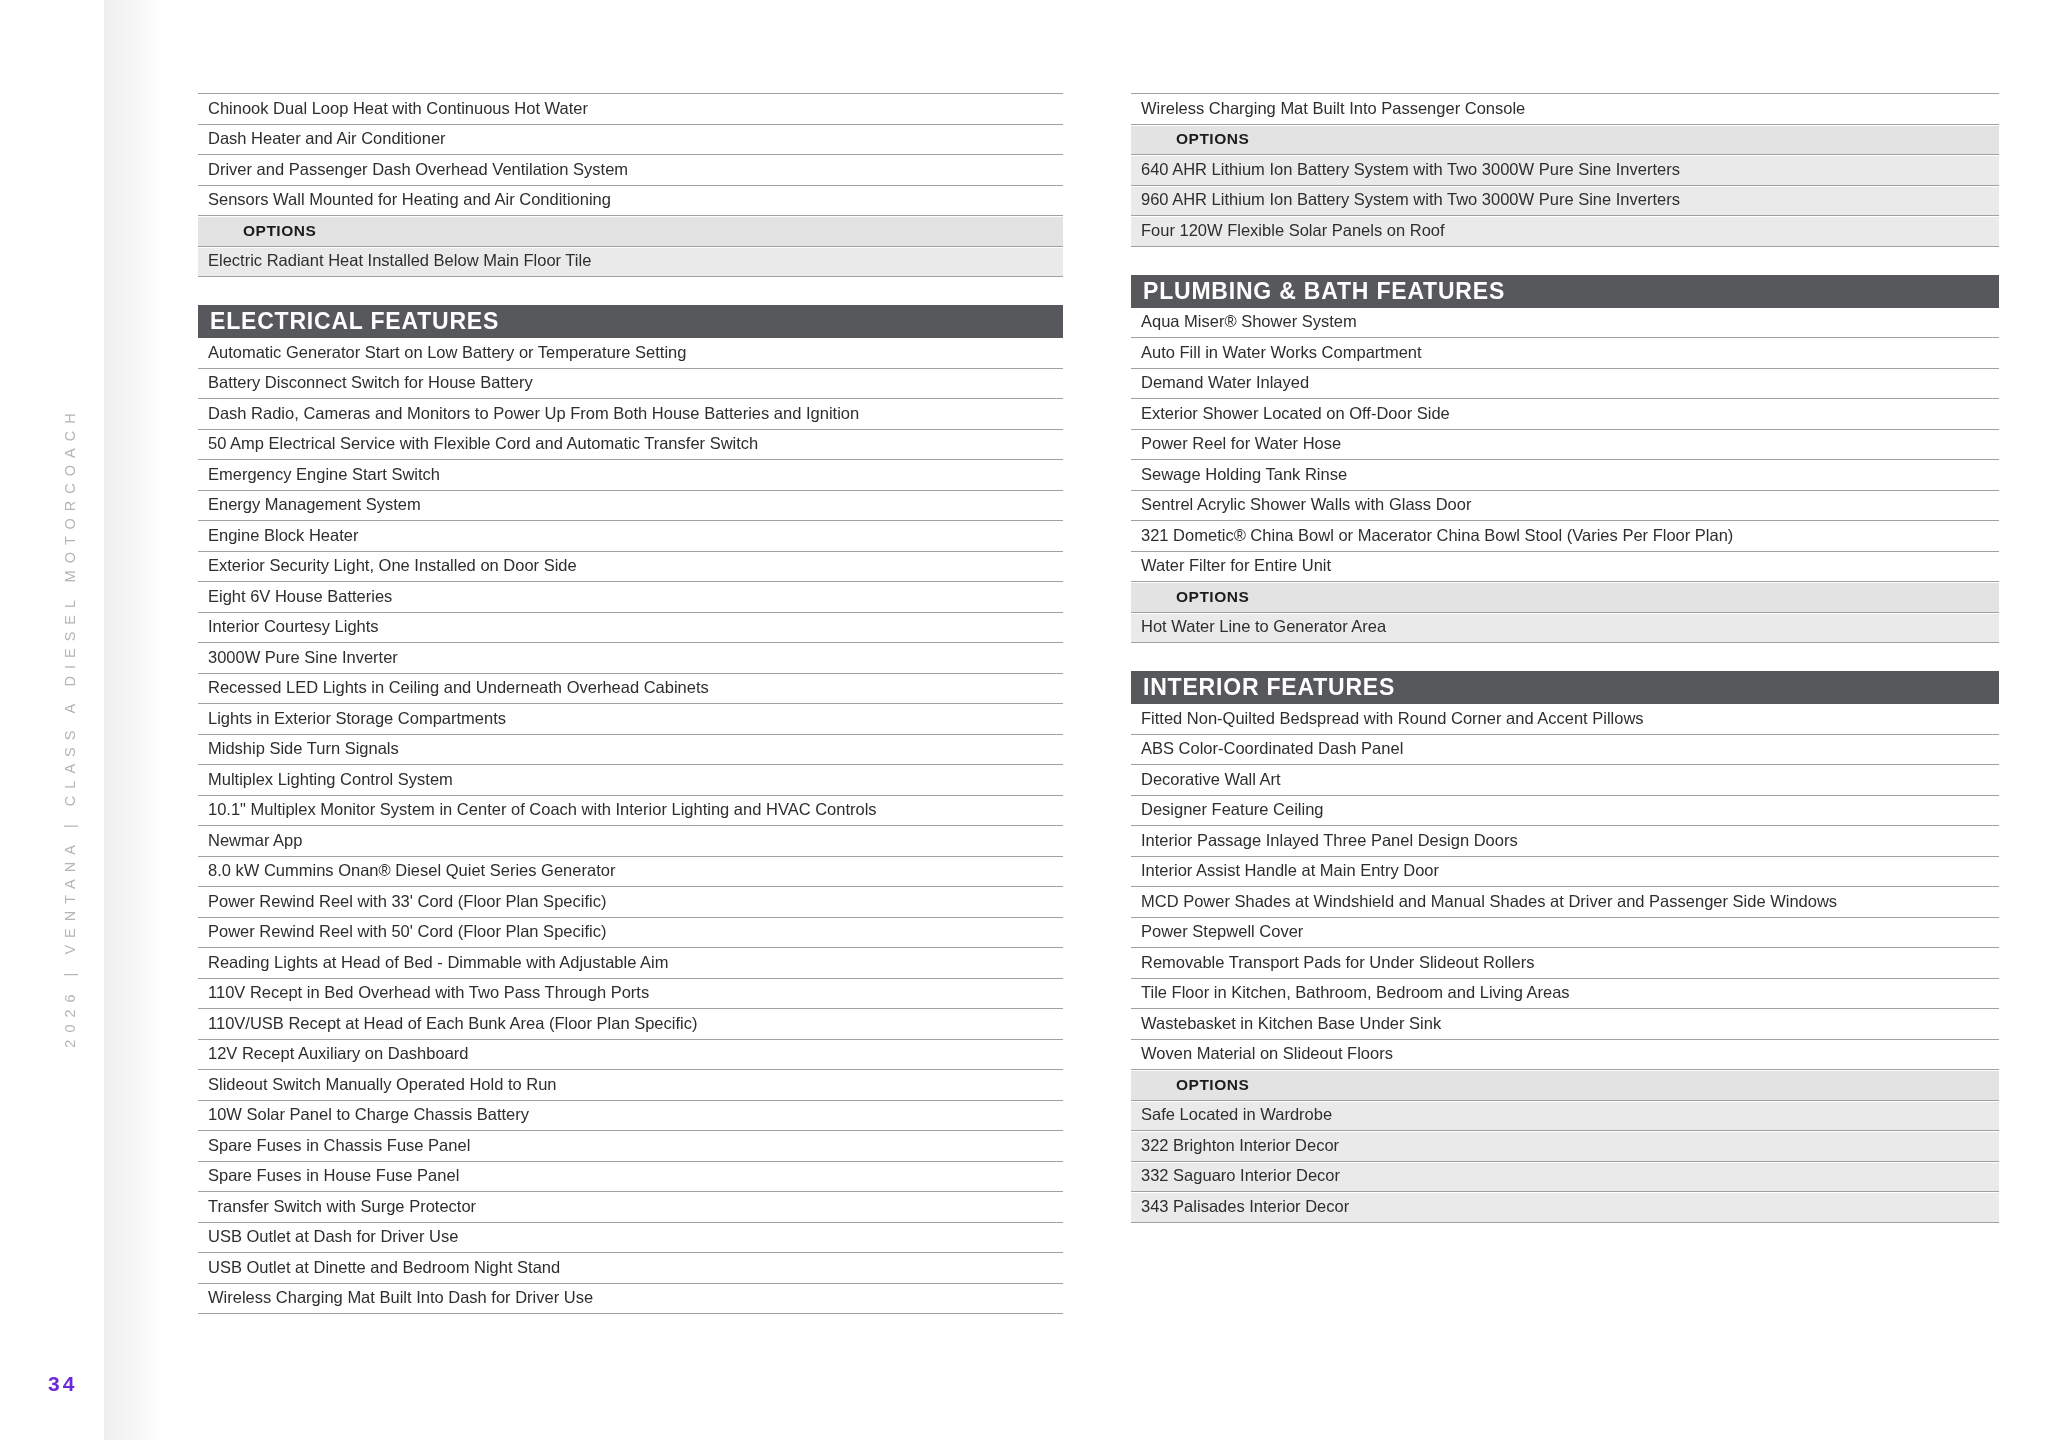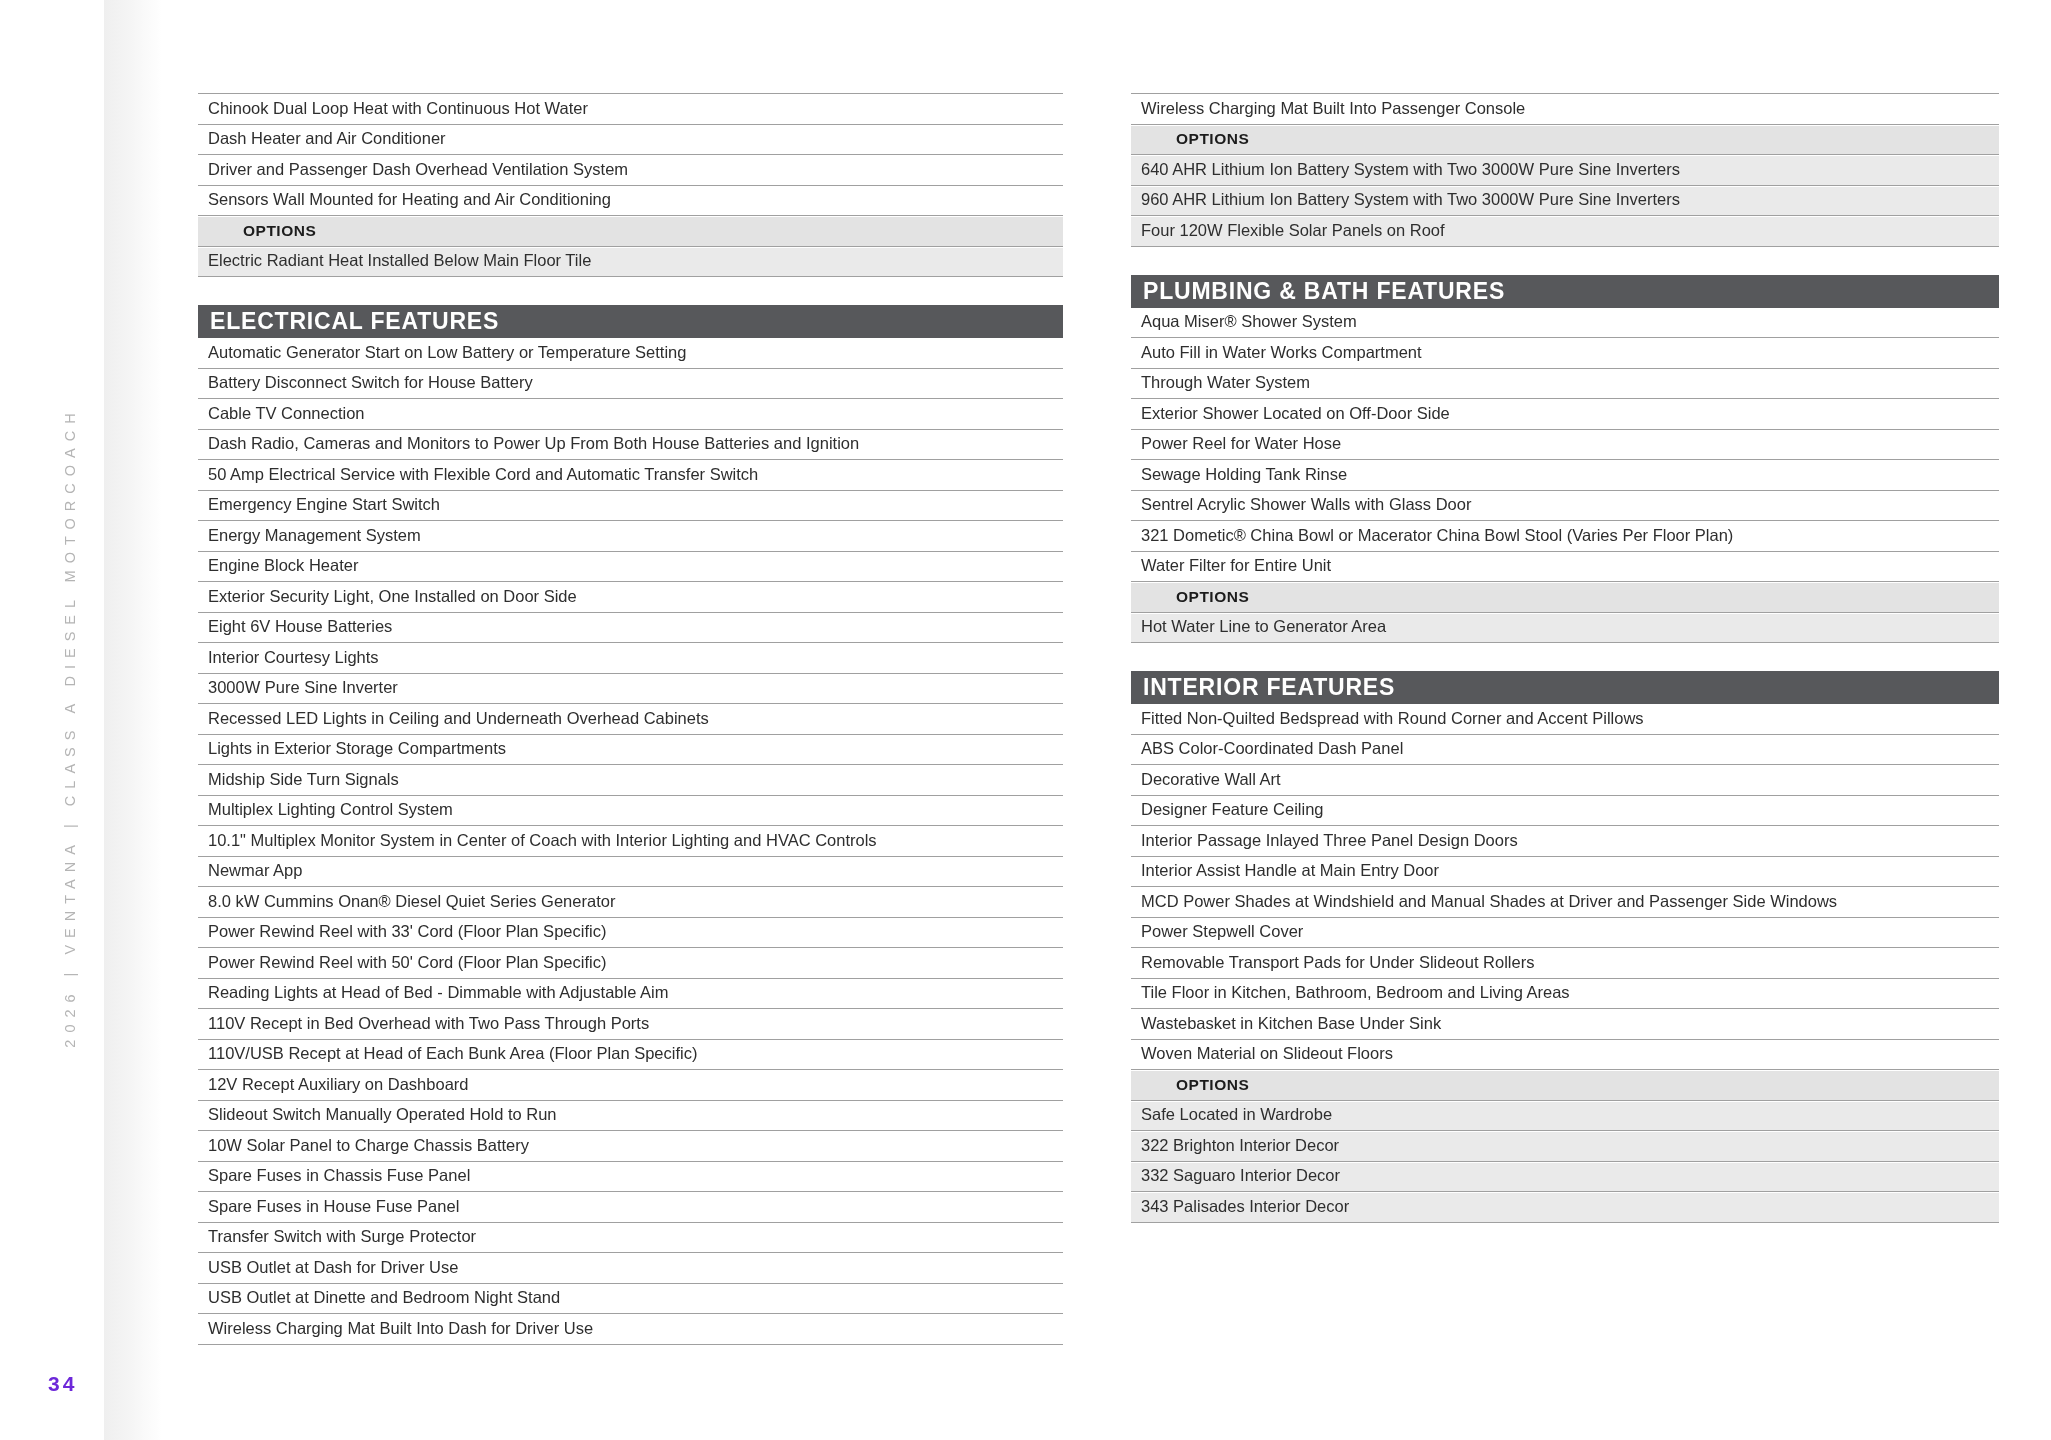--- a/index.html
+++ b/index.html
@@ -63,21 +63,20 @@
           <div class="row feature">Sensors Wall Mounted for Heating and Air Conditioning</div>
           <div class="row options">OPTIONS</div>
           <div class="row option">Electric Radiant Heat Installed Below Main Floor Tile</div>
         </div>
       </section>
       <section class="block">
         <div class="section-header">ELECTRICAL FEATURES</div>
         <div class="rows">
           <div class="row feature">Automatic Generator Start on Low Battery or Temperature Setting</div>
           <div class="row feature">Battery Disconnect Switch for House Battery</div>
-          <div class="row feature">Cable TV Connection</div>
           <div class="row feature">Dash Radio, Cameras and Monitors to Power Up From Both House Batteries and Ignition</div>
           <div class="row feature">50 Amp Electrical Service with Flexible Cord and Automatic Transfer Switch</div>
           <div class="row feature">Emergency Engine Start Switch</div>
           <div class="row feature">Energy Management System</div>
           <div class="row feature">Engine Block Heater</div>
           <div class="row feature">Exterior Security Light, One Installed on Door Side</div>
           <div class="row feature">Eight 6V House Batteries</div>
           <div class="row feature">Interior Courtesy Lights</div>
           <div class="row feature">3000W Pure Sine Inverter</div>
           <div class="row feature">Recessed LED Lights in Ceiling and Underneath Overhead Cabinets</div>
@@ -112,21 +111,21 @@
           <div class="row option">640 AHR Lithium Ion Battery System with Two 3000W Pure Sine Inverters</div>
           <div class="row option">960 AHR Lithium Ion Battery System with Two 3000W Pure Sine Inverters</div>
           <div class="row option">Four 120W Flexible Solar Panels on Roof</div>
         </div>
       </section>
       <section class="block">
         <div class="section-header">PLUMBING &amp; BATH FEATURES</div>
         <div class="rows">
           <div class="row feature">Aqua Miser® Shower System</div>
           <div class="row feature">Auto Fill in Water Works Compartment</div>
-          <div class="row feature">Through Water System</div>
+          <div class="row feature">Demand Water Inlayed</div>
           <div class="row feature">Exterior Shower Located on Off-Door Side</div>
           <div class="row feature">Power Reel for Water Hose</div>
           <div class="row feature">Sewage Holding Tank Rinse</div>
           <div class="row feature">Sentrel Acrylic Shower Walls with Glass Door</div>
           <div class="row feature">321 Dometic® China Bowl or Macerator China Bowl Stool (Varies Per Floor Plan)</div>
           <div class="row feature">Water Filter for Entire Unit</div>
           <div class="row options">OPTIONS</div>
           <div class="row option">Hot Water Line to Generator Area</div>
         </div>
       </section>

